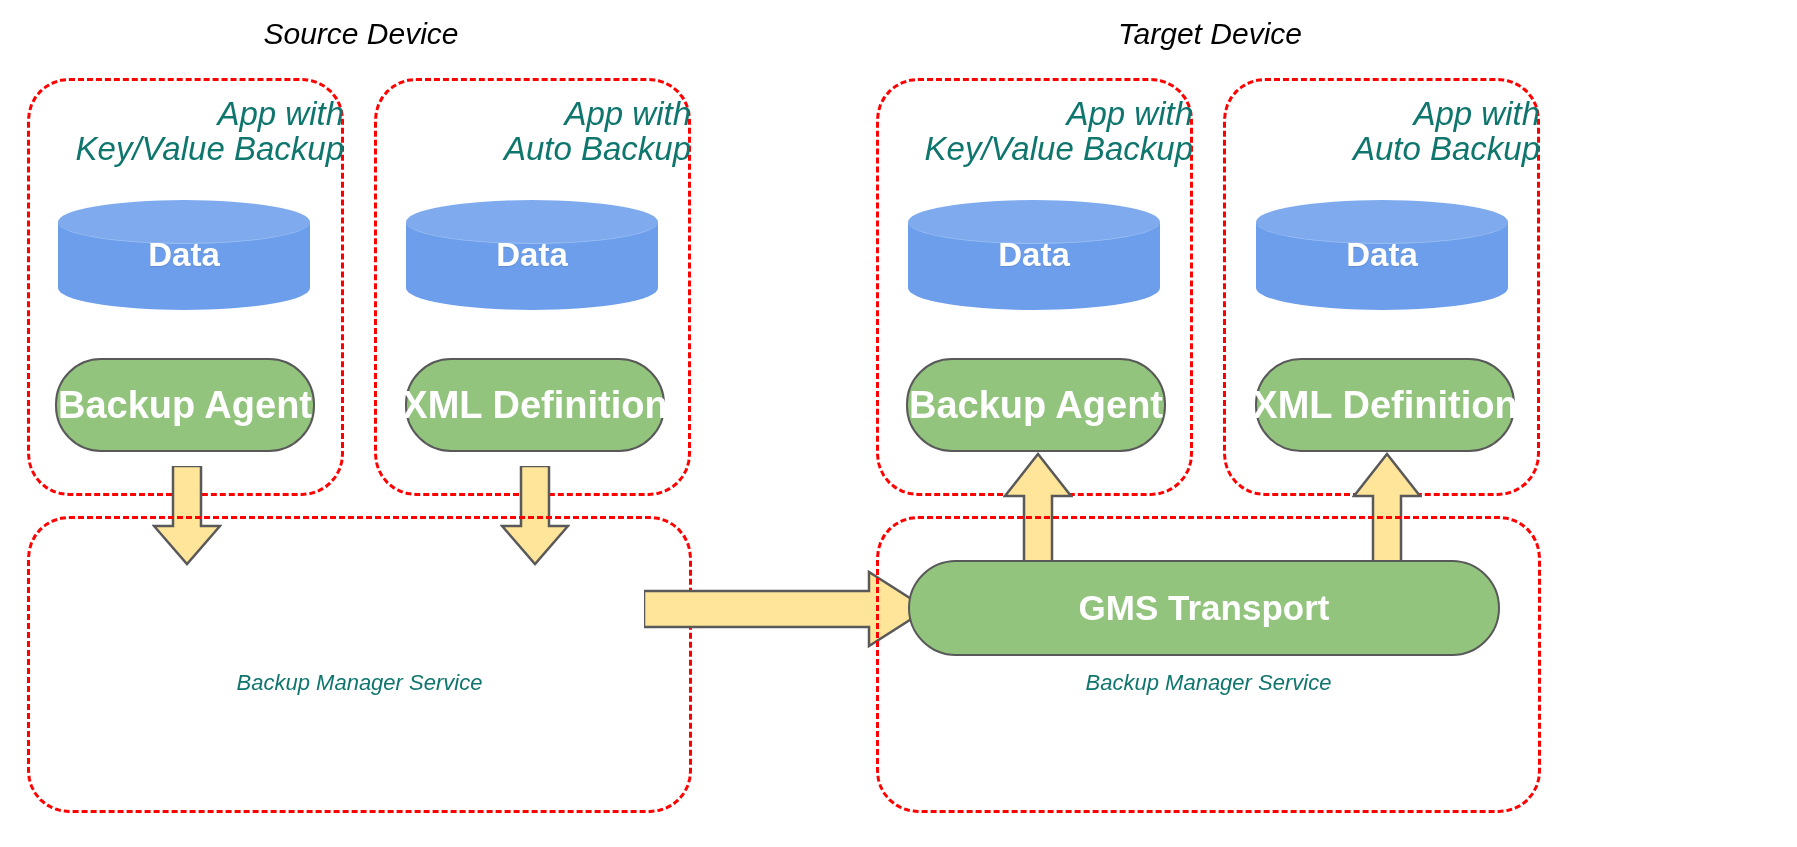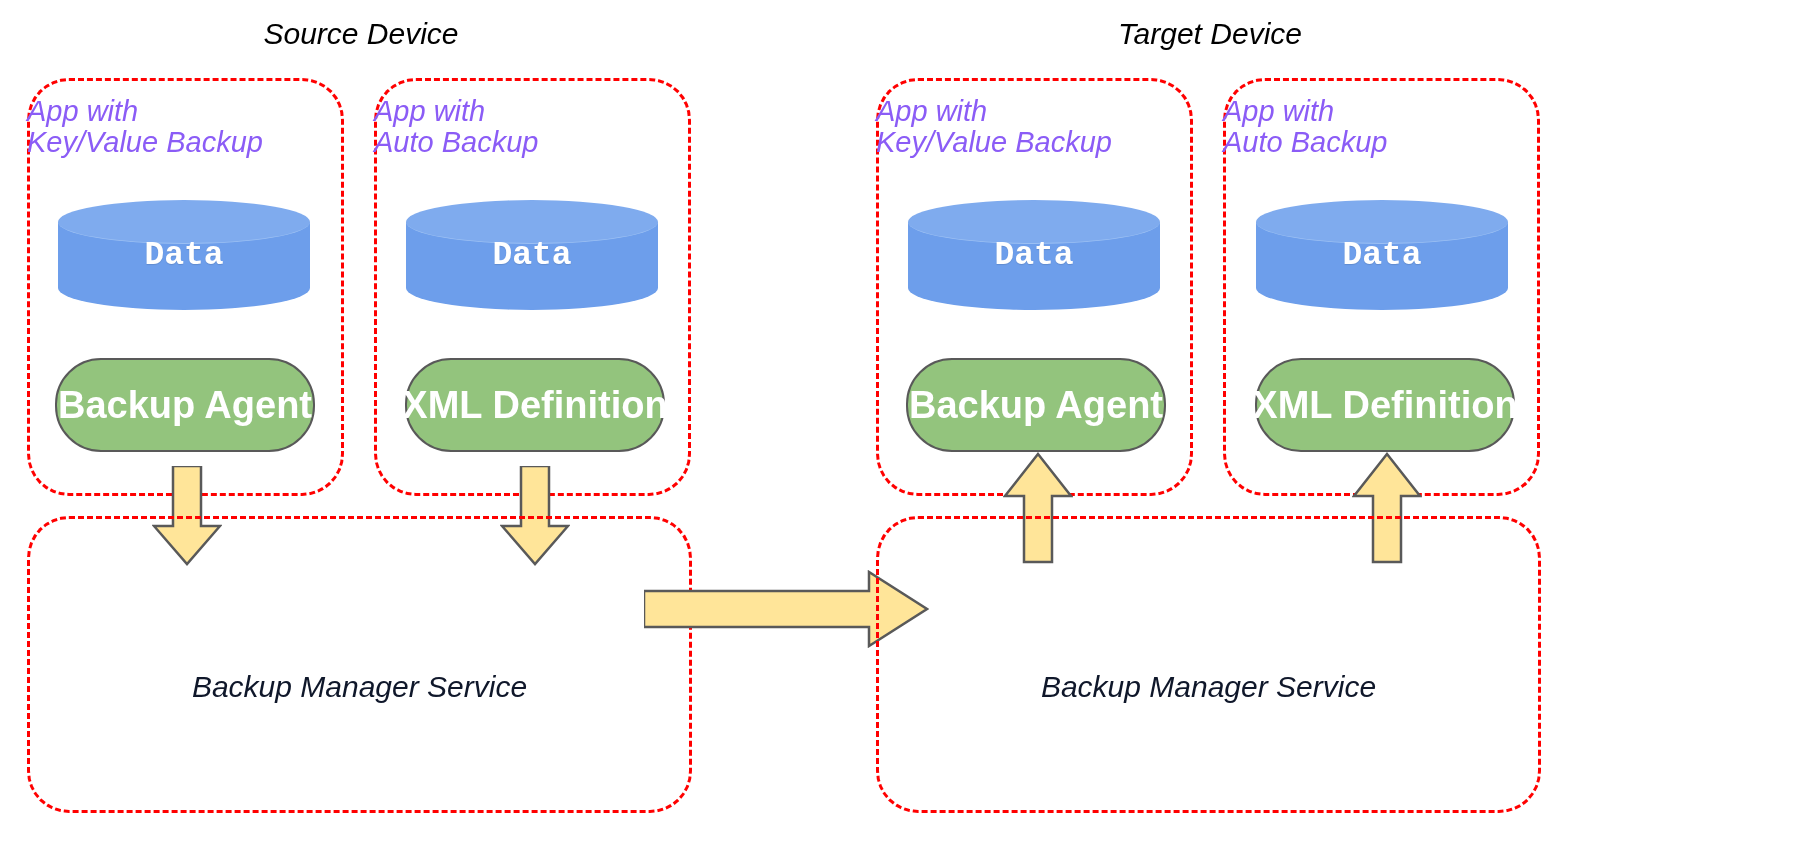--- a/index.html
+++ b/index.html
@@ -35,45 +35,44 @@
     border: 3px dashed #ff0000;
     border-radius: 42px;
     box-sizing: border-box;
     background: transparent;
   }
 
   
   .app-caption {
     position: absolute;
     font-style: italic;
-    font-size: 29px;
+    font-size: 33px;
     line-height: 1.07;
-    color: #8b5cf6;
-    text-align: left;
+    color: #0f766e;
+    text-align: right;
     white-space: pre-line;
     width: 100%;
     left: 0;
   }
 
   
   .service-caption {
     position: absolute;
     font-style: italic;
-    font-size: 30px;
-    color: #0f172a;
+    font-size: 22px;
+    color: #0f766e;
     text-align: center;
     white-space: nowrap;
     width: 100%;
     left: 0;
   }
 
   
   .cylinder {
     position: absolute;
-    font-family: Liberation Mono, monospace;
   }
   .cyl-body {
     position: absolute;
     left: 0;
     top: 22px;
     width: 100%;
     height: calc(100% - 44px);
     background: #6d9eeb;
   }
   .cyl-top {
@@ -245,16 +244,19 @@
   </div>
 
   <div class="arrow" style="left:1352px; top:452px; width:70px; height:112px;">
     <svg width="70" height="112" viewBox="0 0 70 112">
       <polygon points="35,2 68,44 49,44 49,110 21,110 21,44 2,44" fill="#ffe599" stroke="#595959" stroke-width="2.5" stroke-linejoin="miter"></polygon>
     </svg>
   </div>
 
   <div class="dashed-box" style="left:876px; top:516px; width:665px; height:297px;"></div>
 
+  <div class="green-box pill" style="left:908px; top:560px; width:592px; height:96px;">
+    <span class="green-label big">GMS Transport</span>
+  </div>
 
   <div class="service-caption" style="left:876px; top:670px; width:665px;">Backup Manager Service</div>
 
 </div>
 
 </body></html>

